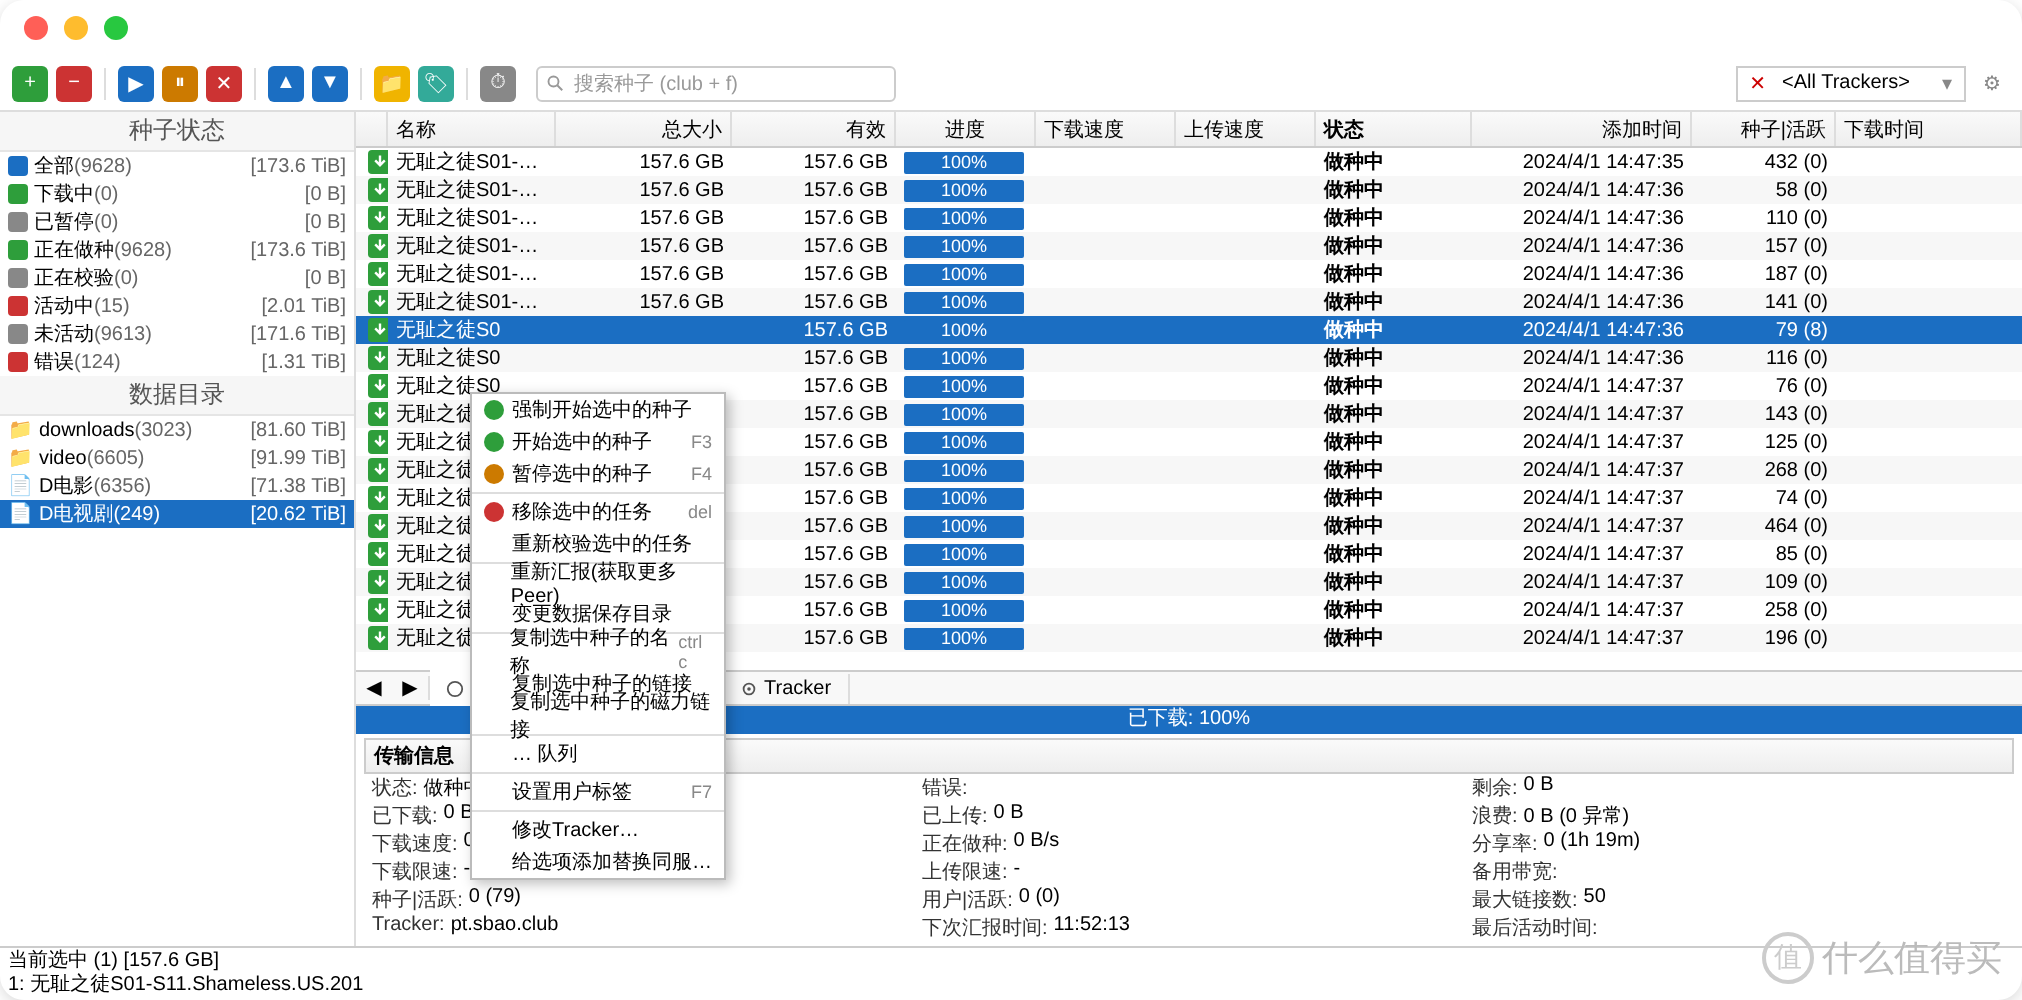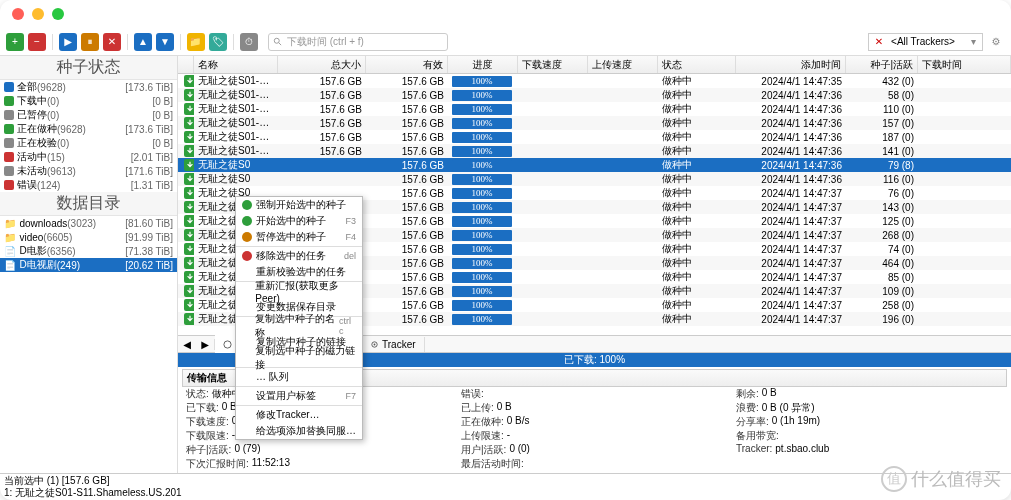--- a/index.html
+++ b/index.html
@@ -13,49 +13,49 @@
 .toolbar { height: 28px; display: flex; align-items: center; padding: 0 6px; gap: 4px; border-bottom: 1px solid #ddd; }
 .tico { width: 18px; height: 18px; display: inline-flex; align-items: center; justify-content: center; border-radius: 3px; font-size: 10px; color: #fff; cursor: pointer; }
 .sep { width: 1px; height: 16px; background: #ddd; margin: 0 2px; }
 .search { flex: 0 0 180px; height: 18px; border: 1px solid #ccc; border-radius: 3px; padding: 0 4px; display: flex; align-items: center; gap: 4px; color: #999; font-size: 10px; margin-left: 6px; }
 .search svg { width: 10px; height: 10px; }
 .spacer { flex: 1; }
 .trackersel { border: 1px solid #ccc; padding: 1px 6px; font-size: 10px; height: 18px; display: flex; align-items: center; gap: 4px; }
 .trackersel .cx { color: #c00; margin-right: 4px; }
 .body { flex: 1; display: flex; overflow: hidden; }
 .sidebar { width: 178px; border-right: 1px solid #ddd; overflow: hidden; display: flex; flex-direction: column; font-size: 10px; }
-.shdr { background: #f6f6f6; text-align: center; padding: 1px 0; border-bottom: 1px solid #e5e5e5; font-size: 16px; color: #555; }
+.shdr { background: #f6f6f6; text-align: center; padding: 1px 0; border-bottom: 1px solid #e5e5e5; font-size: 12px; color: #555; }
 .sitem { display: flex; align-items: center; padding: 0 4px; height: 14px; cursor: pointer; }
 .sitem .sic { width: 10px; height: 10px; margin-right: 3px; display: inline-block; }
 .sitem .scnt { color: #666; }
 .sitem .sval { margin-left: auto; color: #666; }
 .sitem.sel { background: #1b6ec2; color: #fff; }
 .sitem.sel .scnt, .sitem.sel .sval { color: #fff; }
 .main { flex: 1; display: flex; flex-direction: column; overflow: hidden; }
 .thead { display: flex; background: linear-gradient(#fafafa,#eee); border-bottom: 1px solid #ccc; font-size: 10px; height: 18px; }
 .th { padding: 2px 4px; border-right: 1px solid #ddd; overflow: hidden; white-space: nowrap; }
 .c-ico { width: 16px; flex: 0 0 16px; }
 .c-name { flex: 0 0 84px; }
 .c-size { flex: 0 0 88px; text-align: right; }
 .c-have { flex: 0 0 82px; text-align: right; }
 .c-prog { flex: 0 0 70px; text-align: center; }
 .c-dl { flex: 0 0 70px; }
 .c-ul { flex: 0 0 70px; }
-.c-stat { flex: 0 0 78px; }
+.c-stat { flex: 0 0 78px; font-weight: bold; }
 .c-date { flex: 0 0 110px; text-align: right; }
 .c-seed { flex: 0 0 72px; text-align: right; }
 .c-last { flex: 1; }
 .rows { flex: 1; overflow: hidden; position: relative; }
 .row { display: flex; height: 14px; font-size: 10px; align-items: center; }
 .row:nth-child(even) { background: #f7f7f7; }
 .row .cell { padding: 0 4px; overflow: hidden; white-space: nowrap; text-overflow: ellipsis; }
 .row .ric { width: 12px; height: 12px; background: #2e9e3b; border-radius: 2px; display: inline-flex; align-items: center; justify-content: center; margin-left: 2px; }
 .row .ric svg { width: 8px; height: 8px; }
 .row.selected { background: #1b6ec2 !important; color: #fff; }
-.progbar { width: 60px; height: 11px; background: #1b6ec2; color: #fff; font-size: 9px; text-align: center; line-height: 11px; border-radius: 1px; font-family: Liberation Serif, serif; }
+.progbar { width: 60px; height: 11px; background: #1b6ec2; color: #fff; font-size: 9px; text-align: center; line-height: 11px; border-radius: 1px; }
 .ctxmenu { position: absolute; left: 235px; top: 196px; width: 128px; background: #fff; border: 1px solid #bbb; box-shadow: 2px 2px 6px rgba(0,0,0,0.25); font-size: 10px; z-index: 50; }
 .mi { display: flex; align-items: center; padding: 2px 6px; height: 16px; cursor: pointer; gap: 4px; }
 .mi .mico { width: 10px; height: 10px; display: inline-block; }
 .mi .sc { margin-left: auto; color: #888; font-size: 9px; }
 .msep { height: 1px; background: #ddd; margin: 1px 0; }
 .tabs { display: flex; border-top: 1px solid #ccc; border-bottom: 1px solid #ccc; font-size: 10px; background: #f8f8f8; height: 18px; align-items: center; }
 .tab { padding: 2px 8px; border-right: 1px solid #ddd; cursor: pointer; display: flex; align-items: center; gap: 3px; }
 .tab.active { background: #fff; }
 .tab svg { width: 9px; height: 9px; }
 .tbtns { display: flex; border-right: 1px solid #ddd; }
@@ -94,21 +94,21 @@
     <span class="sep"></span>
     <span class="tico" style="background:#f0b400">📁</span>
     <span class="tico" style="background:#3a9">🏷</span>
     <span class="sep"></span>
     <span class="tico" style="background:#888">⏱</span>
     <div class="search">
       <svg viewBox="0 0 16 16">
           <circle cx="6" cy="6" r="4" fill="none" stroke="#999" stroke-width="1.5"></circle>
           <line x1="9" y1="9" x2="13" y2="13" stroke="#999" stroke-width="1.5"></line>
         </svg>
-      <span>下载时间 (ctrl + f)</span>
+      <span>搜索种子 (club + f)</span>
     </div>
     <div class="spacer"></div>
     <div class="trackersel">
       <span class="cx">✕</span>
       <span>&lt;All Trackers&gt;</span>
       <span style="margin-left:12px;color:#888">▾</span>
     </div>
     <span class="tico" style="color:#888;background:transparent">⚙</span>
   </div>
 
@@ -639,20 +639,24 @@
             </div>
             <div class="ditem">
               <span class="dl">种子|活跃:</span>
               <span class="dv">0 (79)</span>
             </div>
             <div class="ditem">
               <span class="dl">用户|活跃:</span>
               <span class="dv">0 (0)</span>
             </div>
             <div class="ditem">
+              <span class="dl">最大链接数:</span>
+              <span class="dv">50</span>
+            </div>
+            <div class="ditem">
               <span class="dl">Tracker:</span>
               <span class="dv">pt.sbao.club</span>
             </div>
             <div class="ditem">
               <span class="dl">下次汇报时间:</span>
               <span class="dv">11:52:13</span>
             </div>
             <div class="ditem">
               <span class="dl">最后活动时间:</span>
               <span class="dv"></span>

